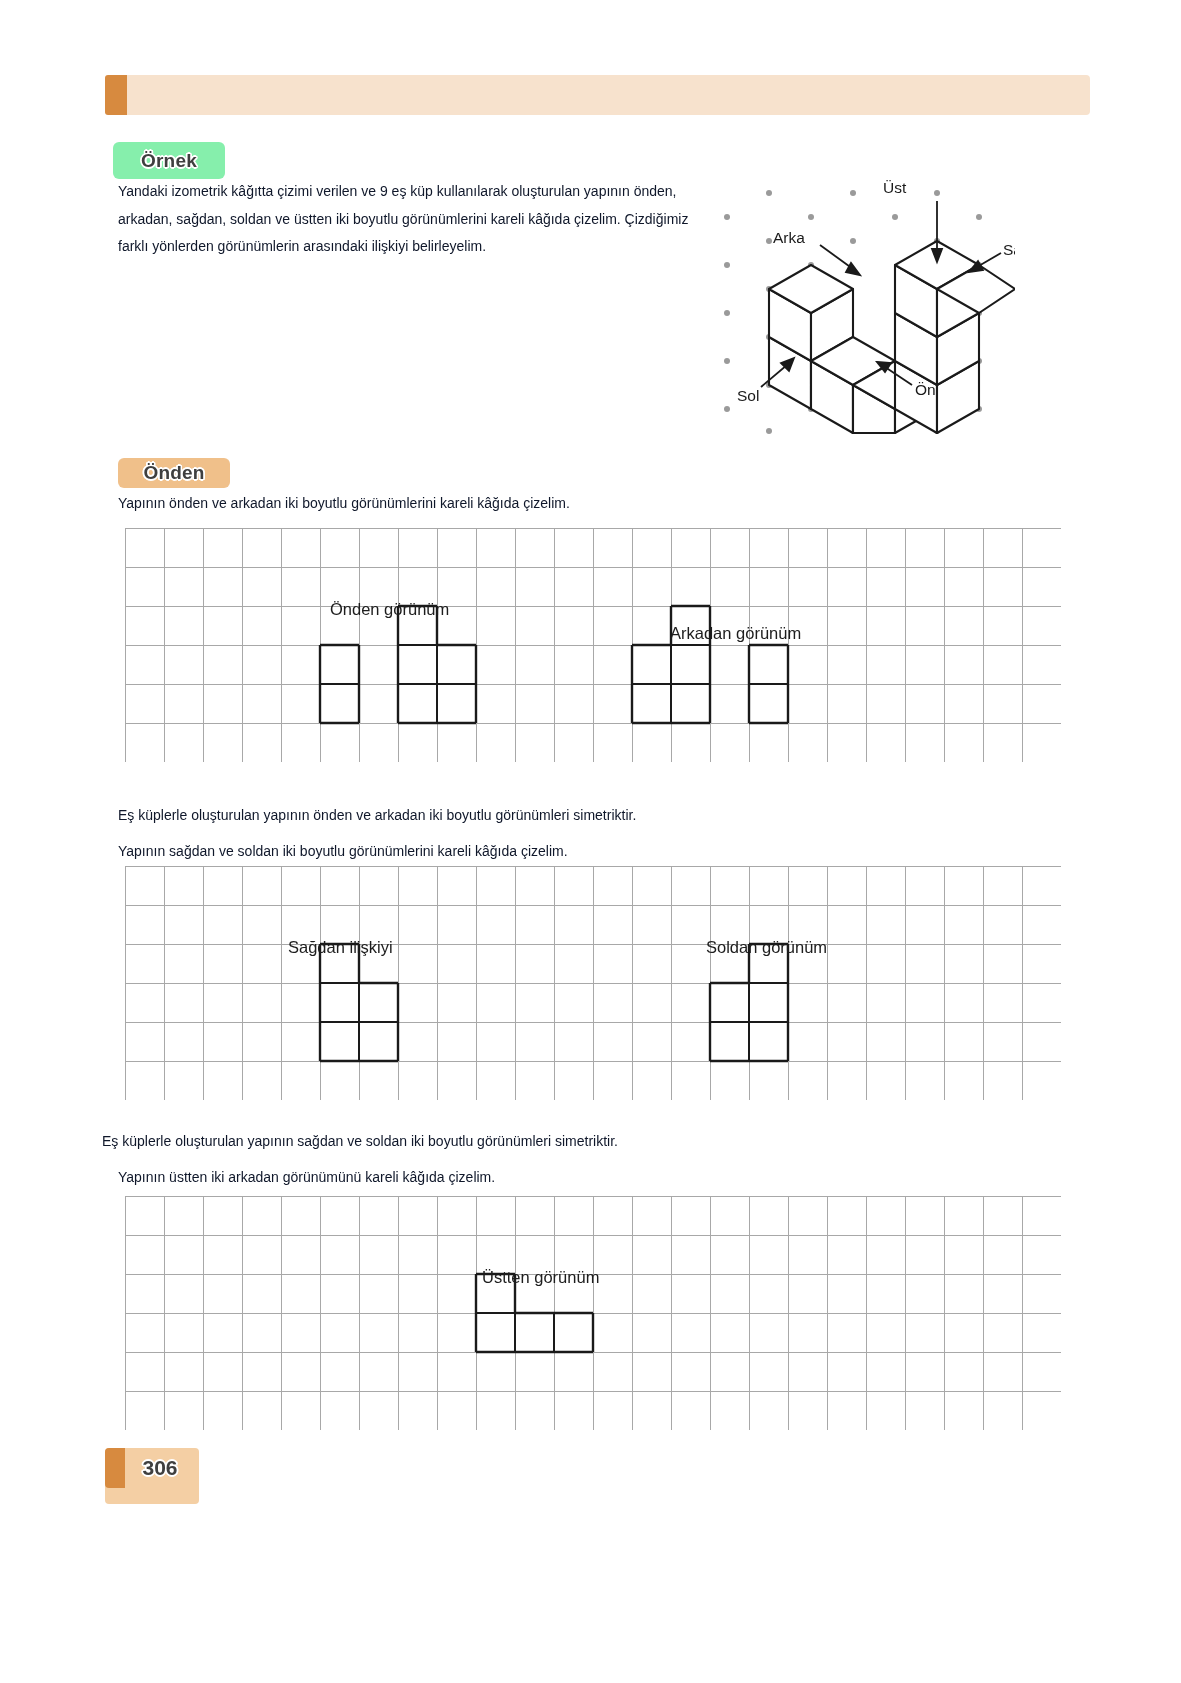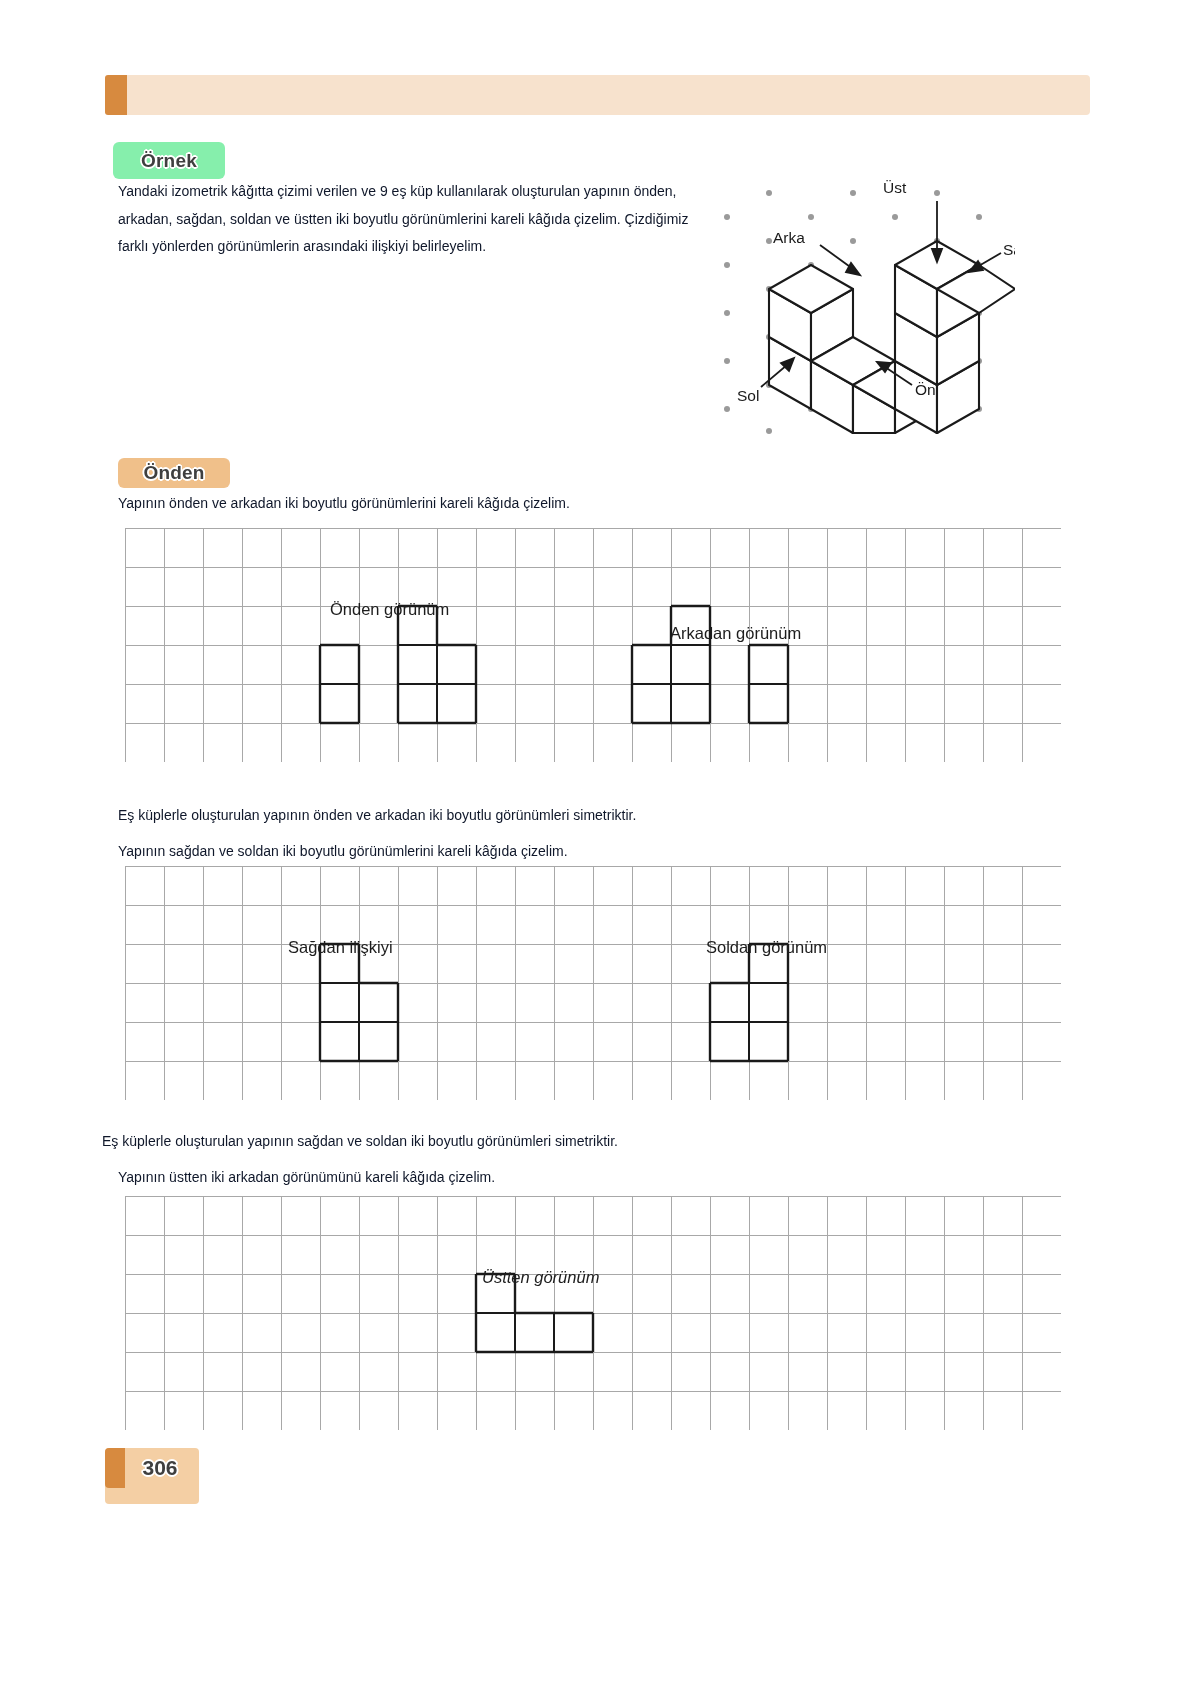--- a/index.html
+++ b/index.html
@@ -58,21 +58,21 @@
   
   .iso-wrap { position:absolute; left:715px; top:165px; width:300px; height:275px; }
   .iso-wrap svg { display:block; }
 
   
   .grid-block { position:absolute; }
   .grid-block svg { display:block; }
 
   .grid-1 { left:125px; top:528px; }
   .grid-2 { left:125px; top:866px; }
-  .grid-3 { left:125px; top:1196px;font-style:italic; }
+  .grid-3 { left:125px; top:1196px; }
 
   .glabel {
     position:absolute;
     font-size:16.5px;
     color:#1d1d1d;
     white-space:nowrap;
   }
 
   
   .pagenum-wrap { position:absolute; left:105px; top:1448px; width:94px; height:56px; }

